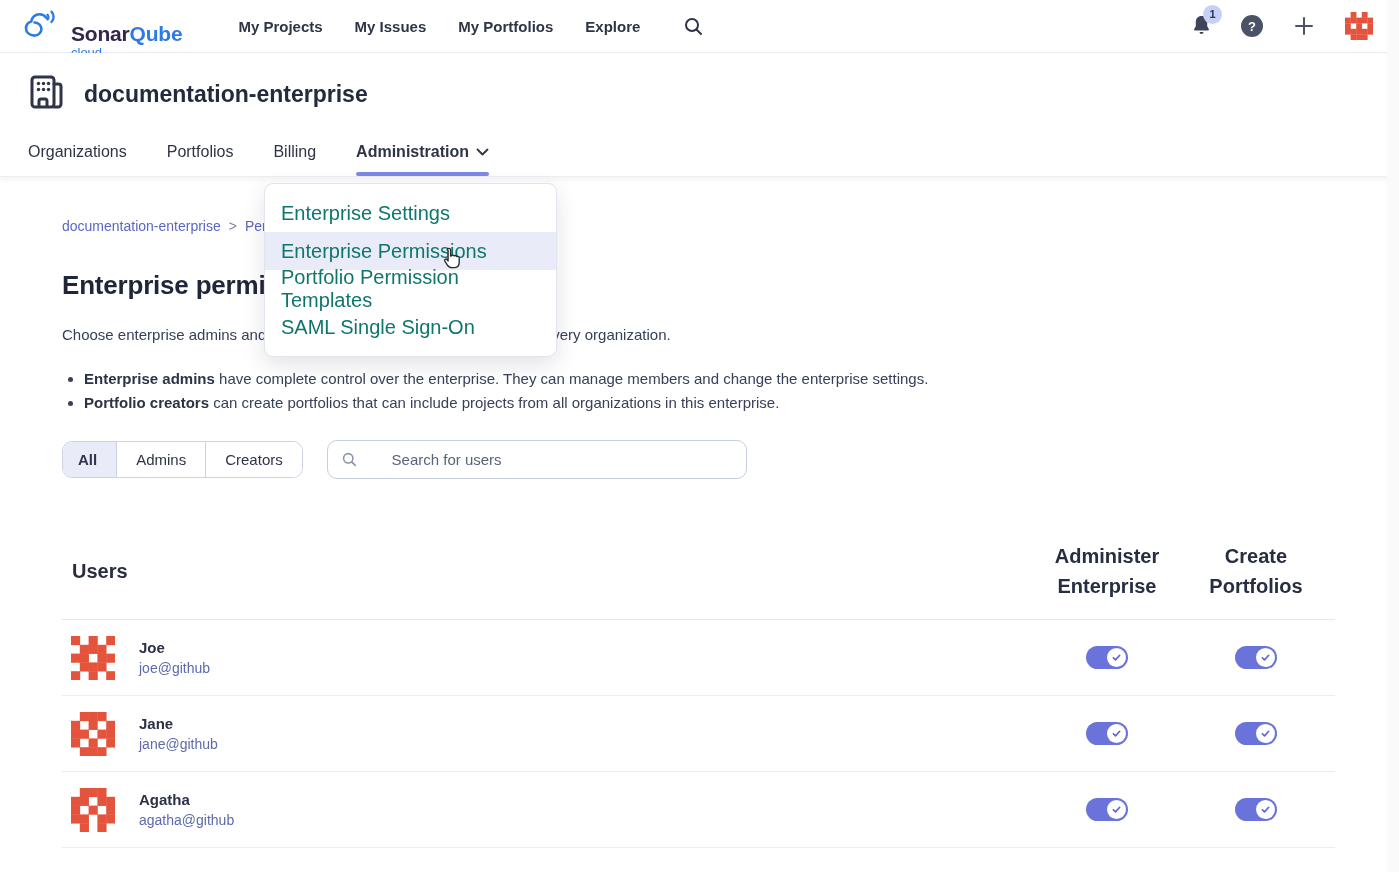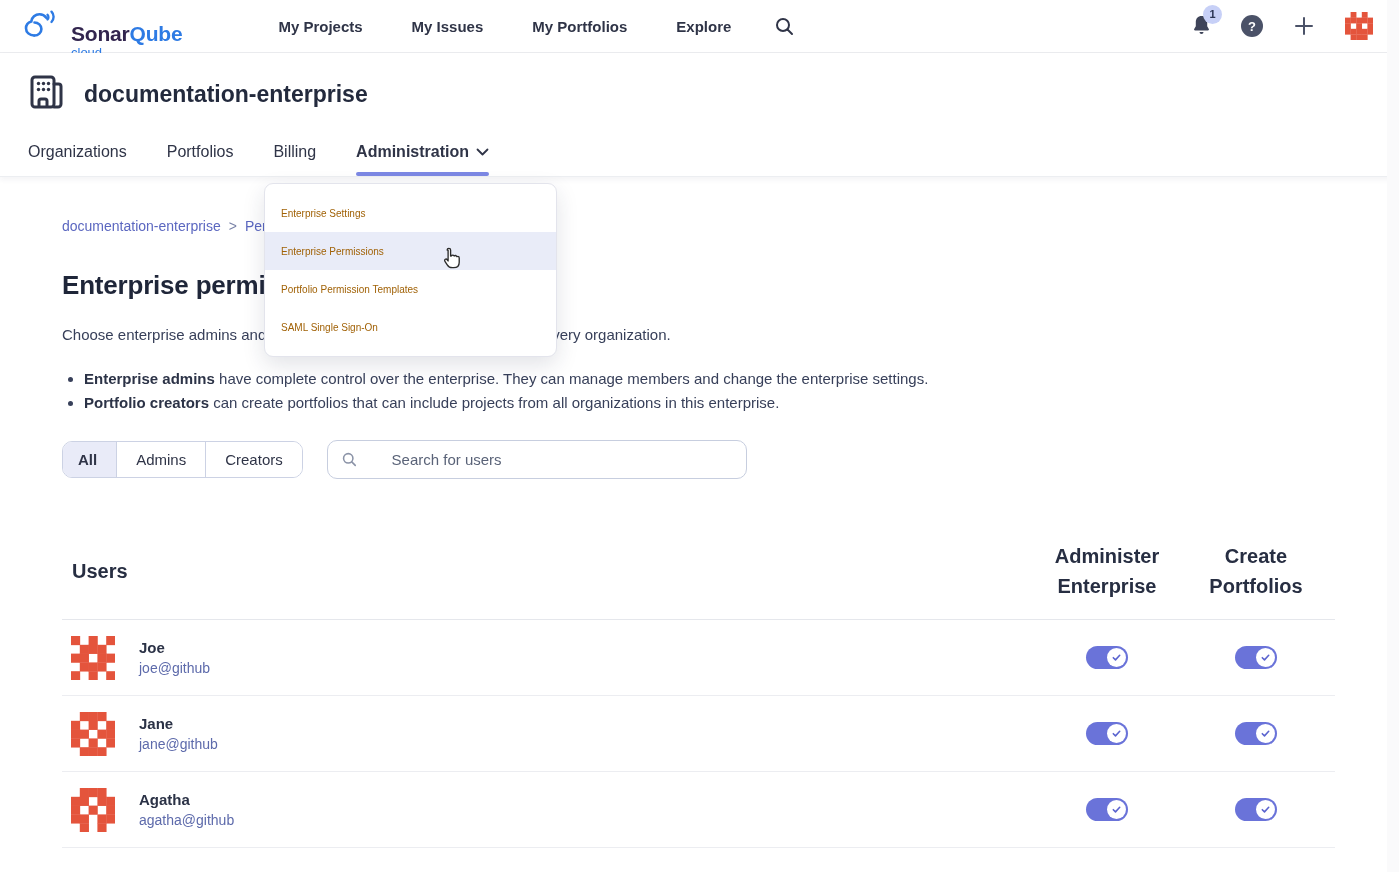--- a/index.html
+++ b/index.html
@@ -11,21 +11,21 @@
 
   
   .navbar { height:53px; display:flex; align-items:center; padding:0 26px 0 22px;
             border-bottom:1px solid #ebecef; background:#fff; }
   .brand { display:flex; align-items:center; gap:9px; }
   .brand-text { line-height:1;margin-top:29px; }
   .brand-line1 { font-size:21px; font-weight:700; letter-spacing:-0.2px; }
   .brand-sonar { color:#32254e; }
   .brand-qube  { color:#2e7be4; }
   .brand-cloud { font-size:13px; color:#2e7be4; margin-top:2px; }
-  .nav-links { display:flex; gap:49px; margin-left:96px; font-size:15px; font-weight:700; color:#2f3447; }
+  .nav-links { display:flex; gap:32px; margin-left:56px; font-size:15px; font-weight:700; color:#2f3447; }
   .nav-link { cursor:pointer; }
   .nav-search { margin-left:44px; display:flex; align-items:center; cursor:pointer; }
   .nav-right { margin-left:auto; display:flex; align-items:center; gap:30px; }
   .bell-wrap { position:relative; cursor:pointer; }
   .badge { position:absolute; top:-9px; right:-11px; width:19px; height:19px; border-radius:50%;
            background:#c7d0f7; color:#2b3554; font-size:11px; font-weight:700;
            display:flex; align-items:center; justify-content:center; }
   .help-circle { width:22px; height:22px; border-radius:50%; background:#4b5268; color:#fff;
                  font-size:13px; font-weight:700; display:flex; align-items:center; justify-content:center; cursor:pointer; }
   .avatar-sm { width:28px; height:28px; display:block; cursor:pointer; }
@@ -83,21 +83,21 @@
   .toggle.on { background:#6a73d9; }
   .knob { position:absolute; left:2px; top:2px; width:19px; height:19px; border-radius:50%;
           background:#fff; display:flex; align-items:center; justify-content:center; }
   .toggle.on .knob { left:auto; right:2px; }
 
   
   .dropdown { position:absolute; left:264px; top:183px; width:293px; background:#fff;
               border:1px solid #e3e4ec; border-radius:9px; padding:10px 0;
               box-shadow:0 8px 22px rgba(30,35,70,0.13); z-index:20; }
   .menu-item { height:38px; display:flex; align-items:center; padding:0 16px;
-               font-size:10px; color:#a16207; cursor:pointer; }
+               font-size:20px; color:#0f766e; cursor:pointer; }
   .menu-item.active { background:#e9ecf8; }
 
   .cursor-overlay { position:absolute; left:439px; top:246px; z-index:30; pointer-events:none; }
 
   .scroll-strip { position:absolute; right:0; top:0; bottom:0; width:12px; background:#fafafb; z-index:5; }
 </style>
 </head>
 <body>
 
 <div class="navbar">

